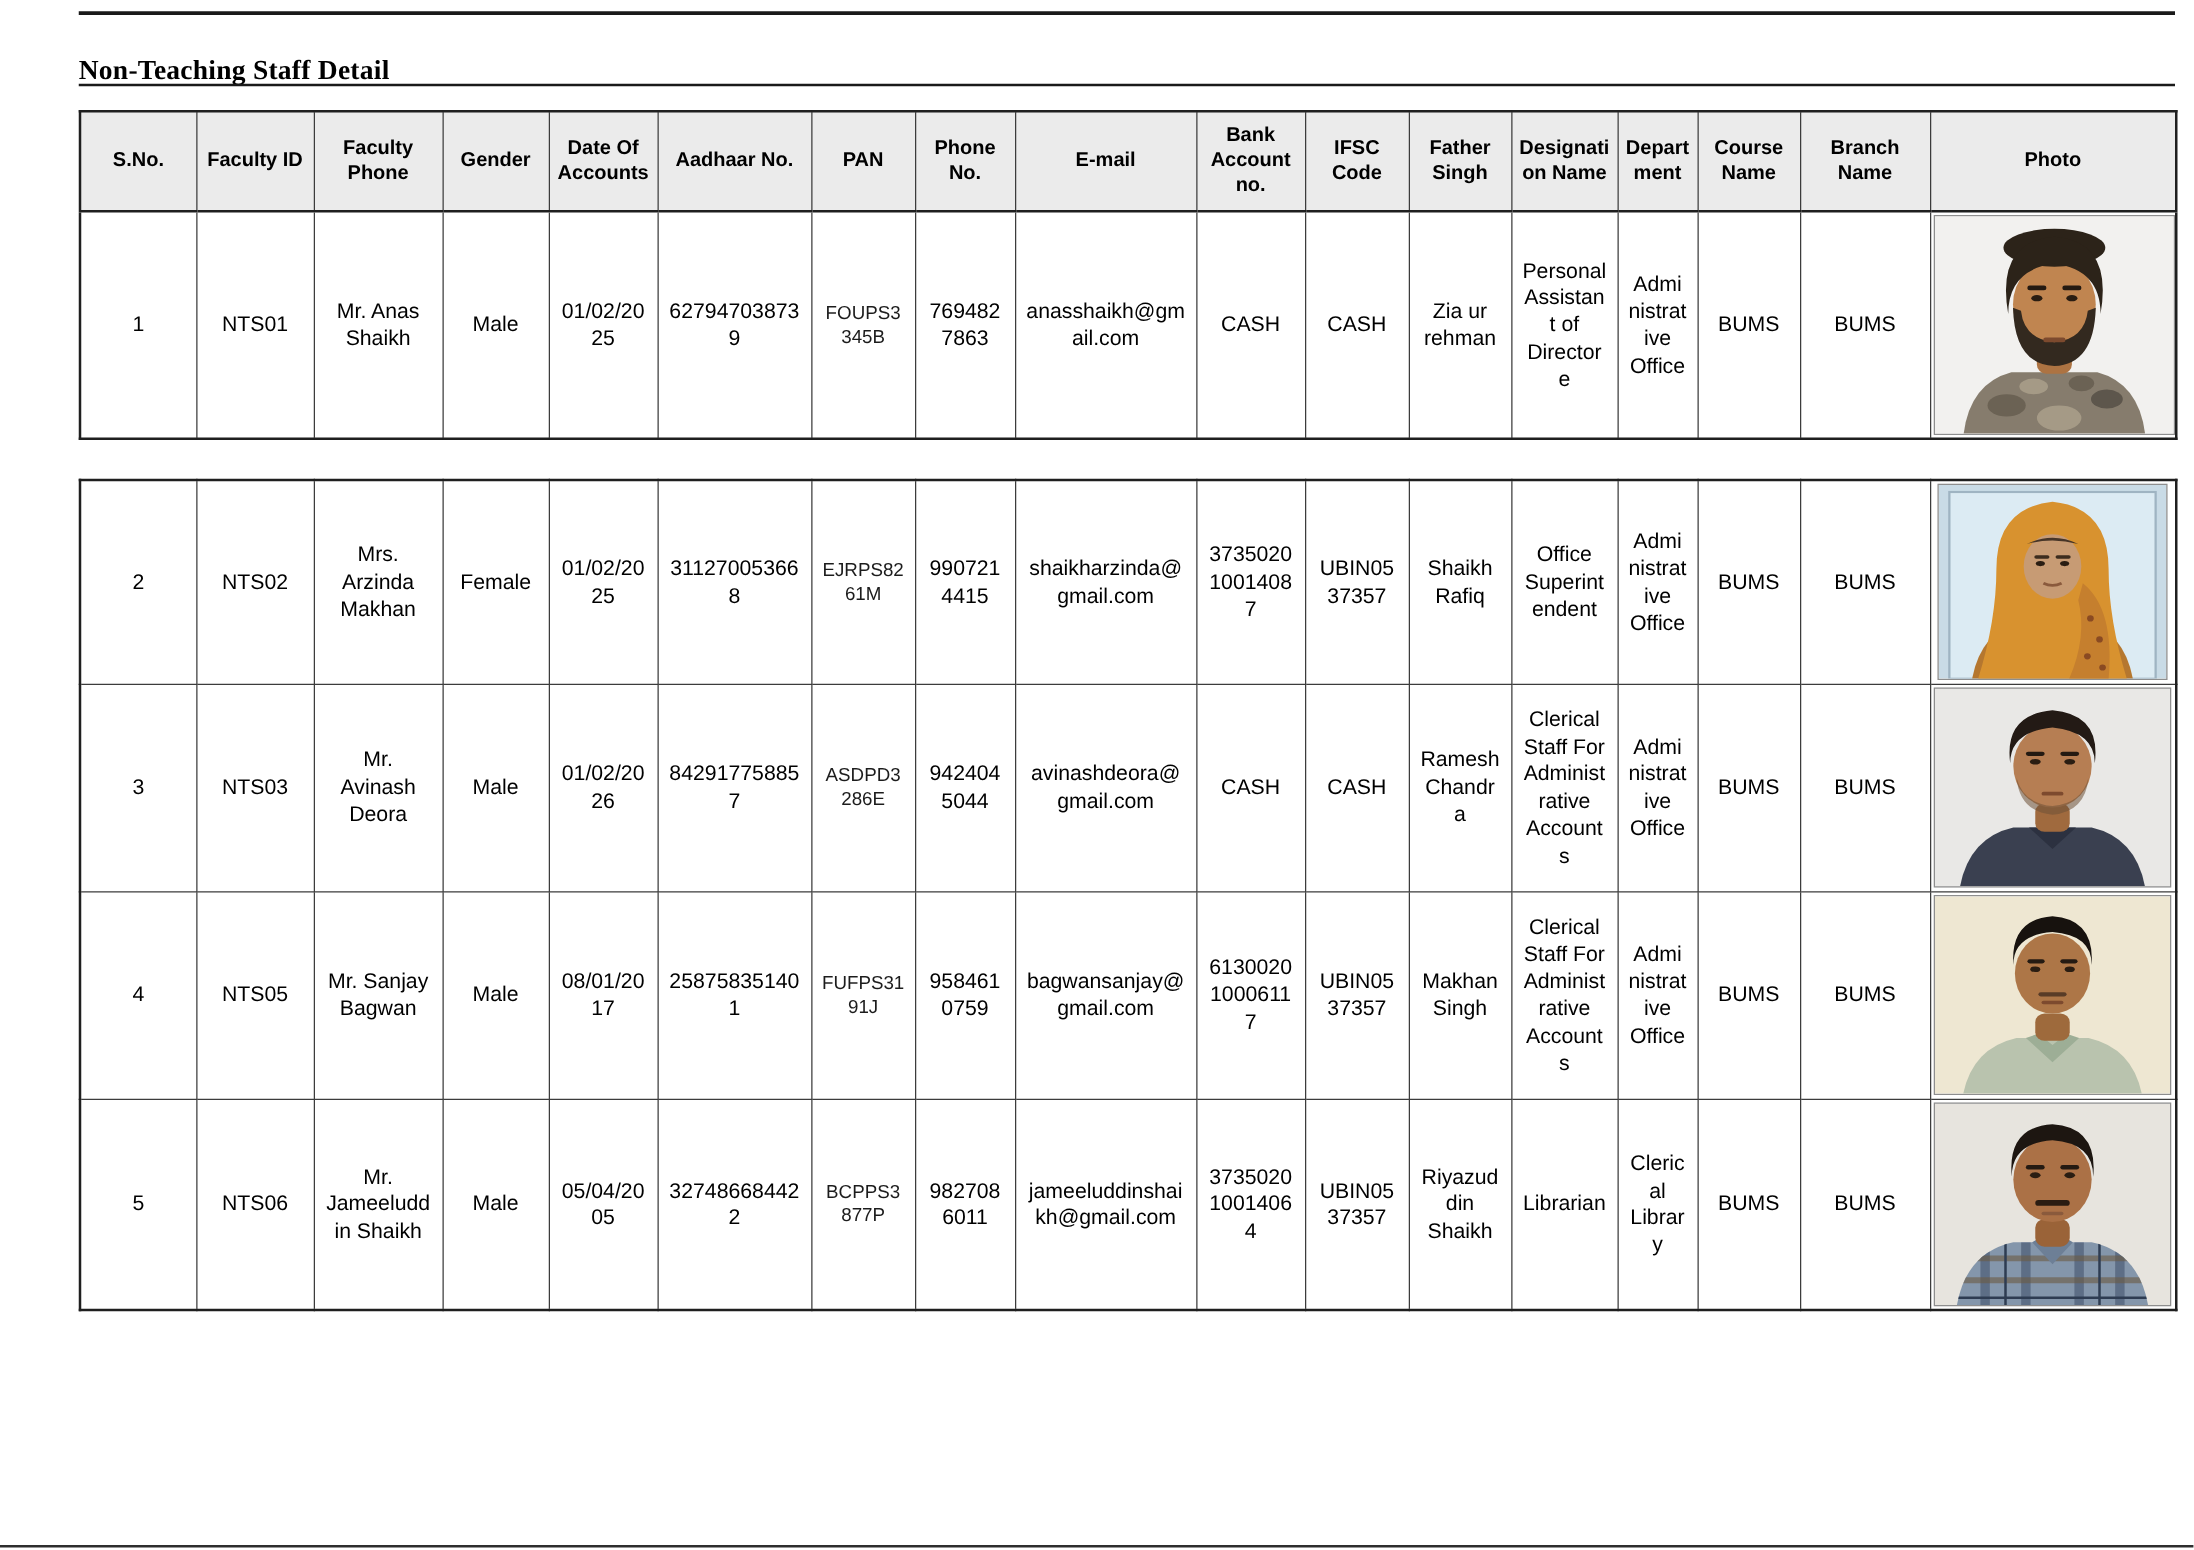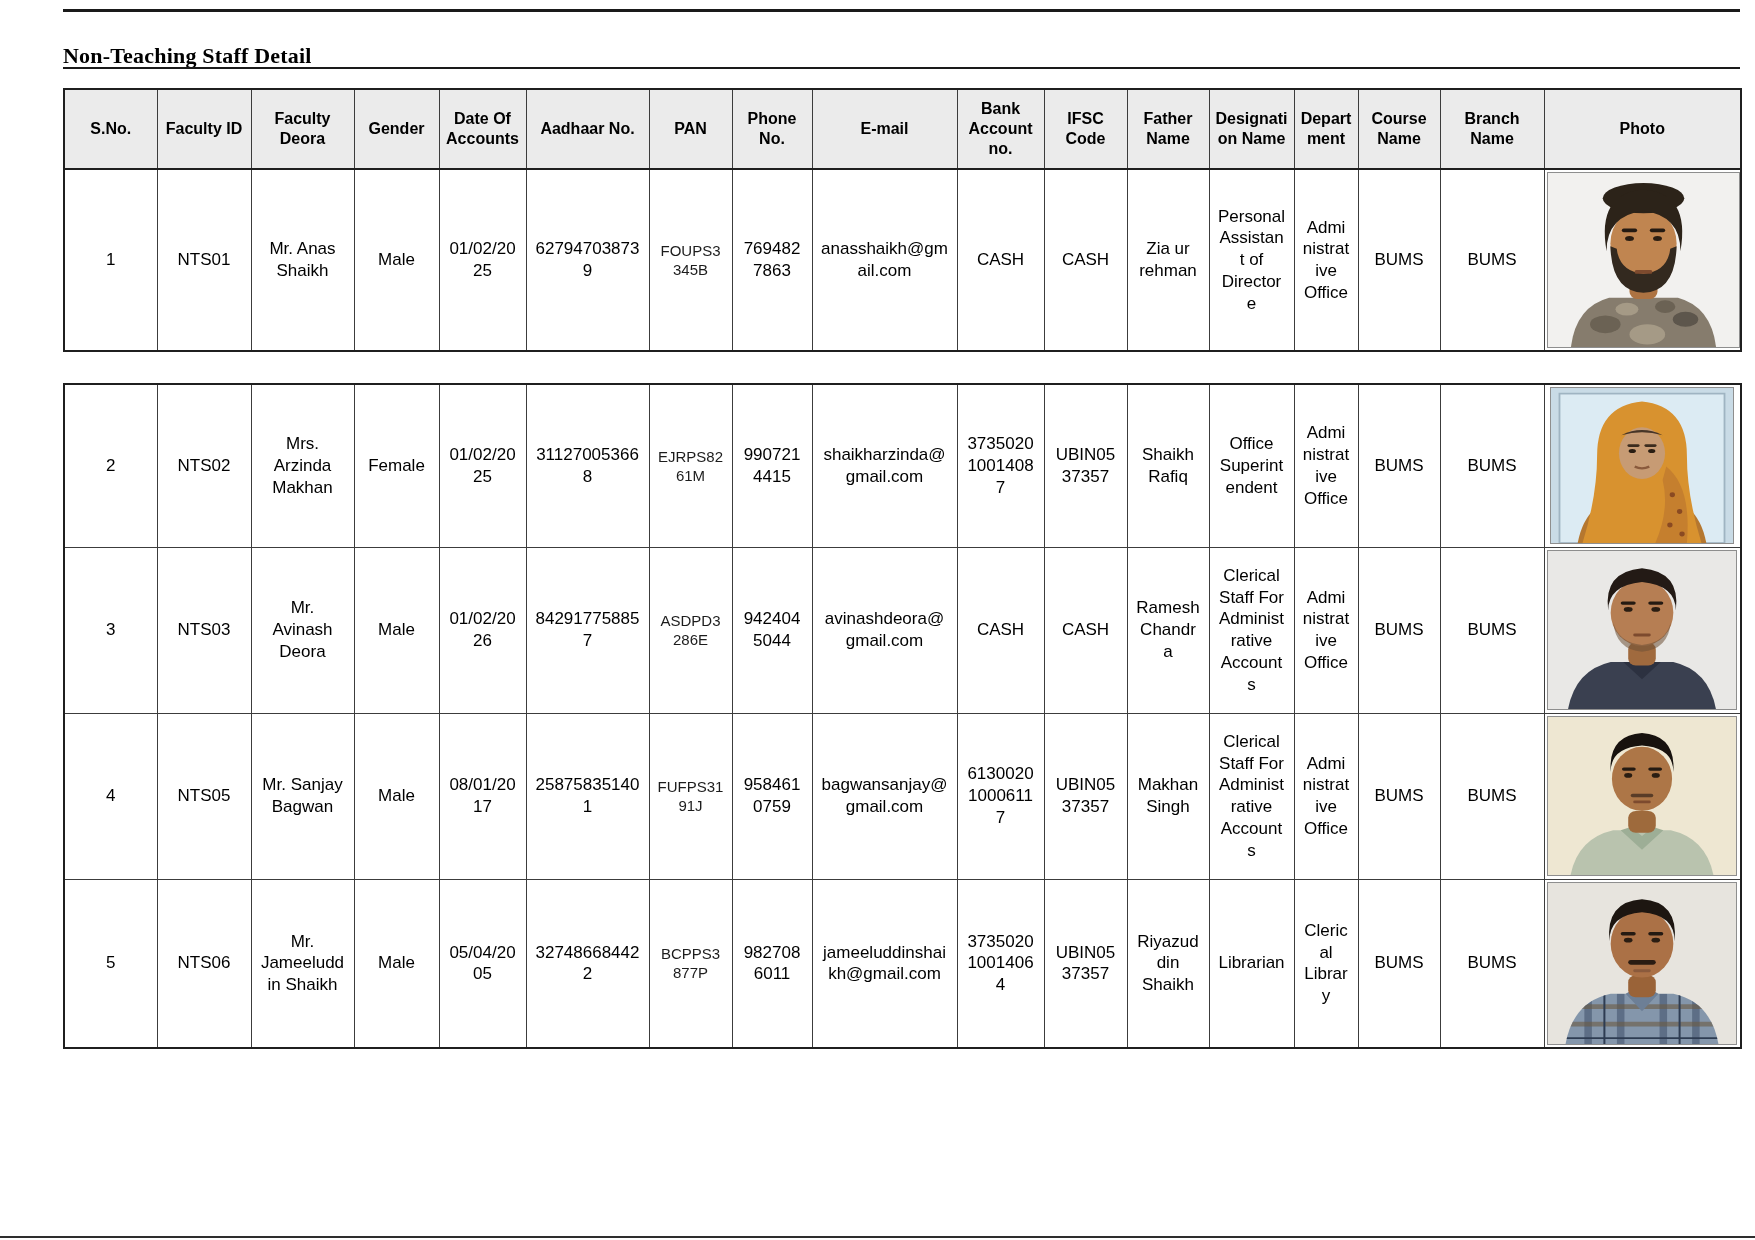--- a/index.html
+++ b/index.html
@@ -70,30 +70,30 @@
       <col style="width:85px">
         <col style="width:64px">
         <col style="width:82px">
         <col style="width:104px">
       <col style="width:197px">
     </colgroup>
     <thead>
       <tr class="h-row">
         <th>S.No.</th>
         <th>Faculty ID</th>
-        <th>Faculty Deora</th>
+        <th>Faculty Phone</th>
         <th>Gender</th>
         <th>Date Of Accounts</th>
         <th>Aadhaar No.</th>
         <th>PAN</th>
         <th>Phone No.</th>
         <th>E-mail</th>
         <th>Bank Account no.</th>
         <th>IFSC Code</th>
-        <th>Father Name</th>
+        <th>Father Singh</th>
         <th>Designation Name</th>
         <th>Department</th>
         <th>Course Name</th>
         <th>Branch Name</th>
         <th>Photo</th>
       </tr>
     </thead>
     <tbody>
       <tr class="d-row">
         <td>1</td>

